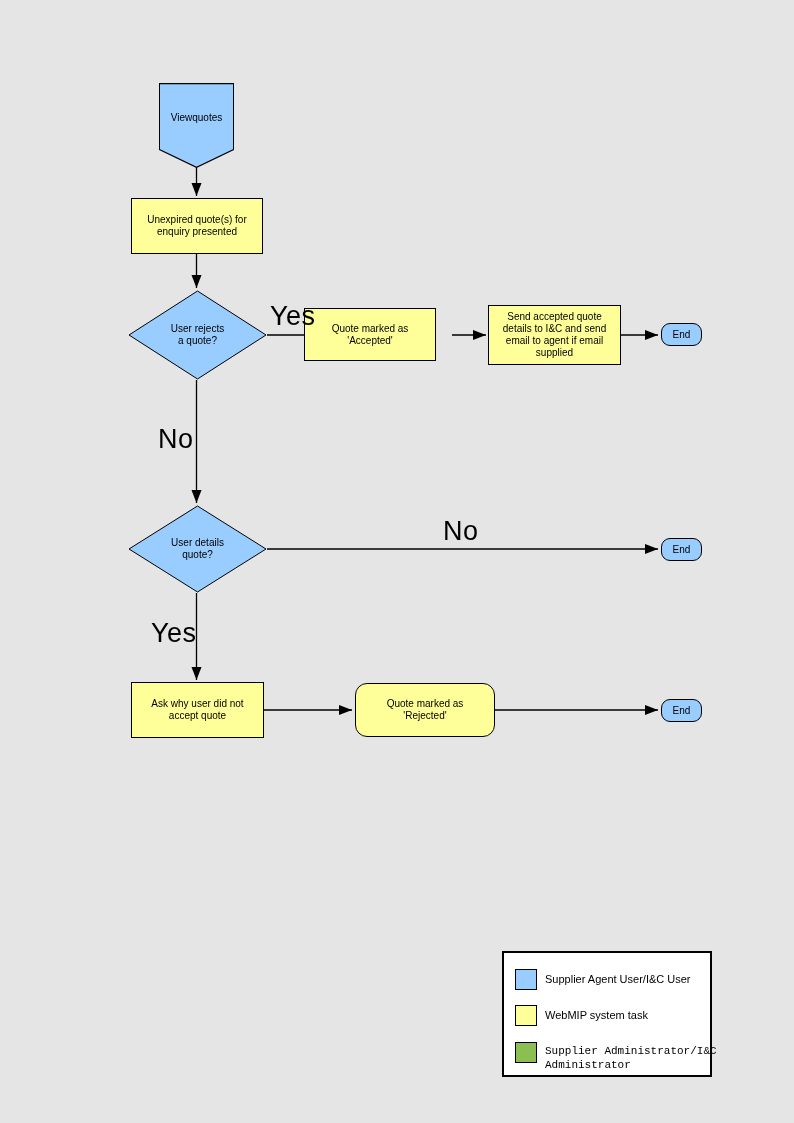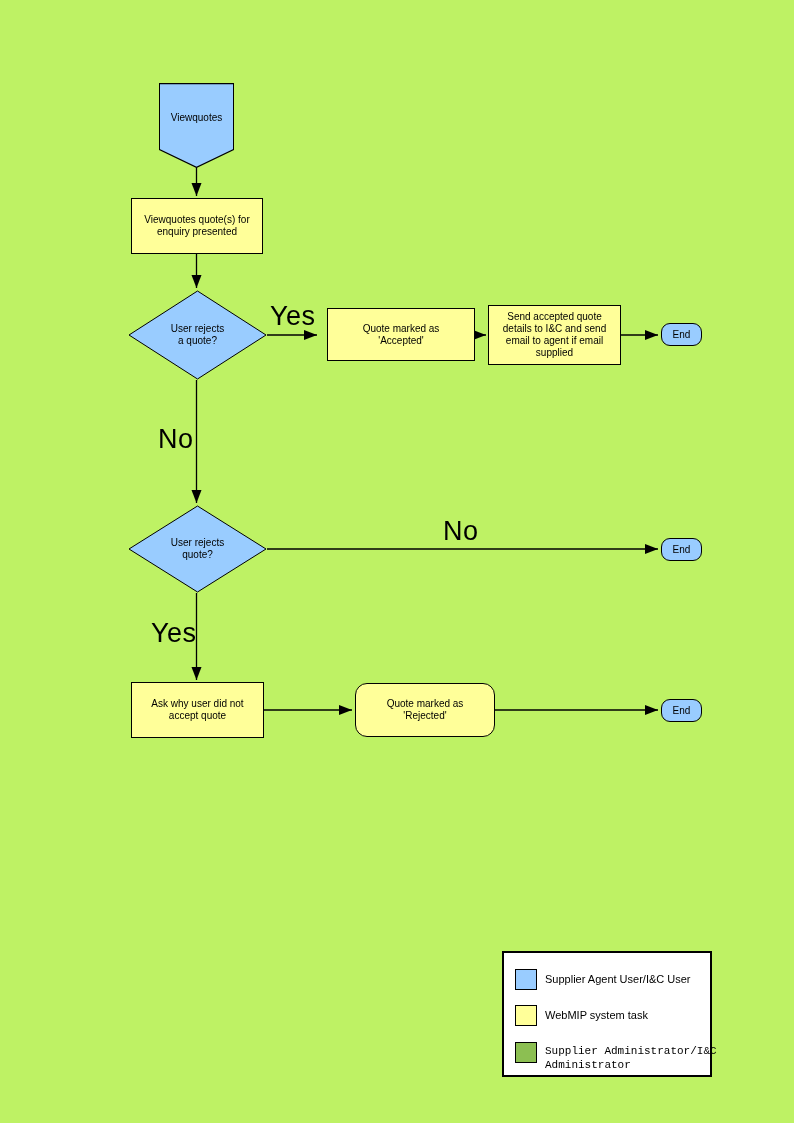--- a/index.html
+++ b/index.html
@@ -1,16 +1,16 @@
 <!DOCTYPE html>
 <html style="--actor_blue: #99CCFF; --task_yellow: #FFFF99; --admin_green: #8CBF52; --line_black: #000000;"><head>
 <meta charset="utf-8">
 <style>
   html,body{margin:0;padding:0;background:#fff;}
-  .canvas{position:relative;width:794px;height:1123px;background:#bef264;
+  .canvas{position:relative;width:794px;height:1123px;background:#e5e5e5;
           font-family:"Liberation Sans",sans-serif;color:#000;overflow:hidden;}
   .edges{position:absolute;left:0;top:0;pointer-events:none;}
   .edge{stroke:var(--line_black,#000);stroke-width:1.3;fill:none;}
   .node{position:absolute;display:flex;align-items:center;justify-content:center;
         text-align:center;font-size:10px;line-height:1.2;}
   .process{background:var(--task_yellow,#FFFF99);border:1px solid var(--line_black,#000);}
   .terminator{background:var(--actor_blue,#99CCFF);border:1px solid var(--line_black,#000);
               border-radius:9px;font-size:10px;}
   .shape-svg{position:absolute;left:0;top:0;width:100%;height:100%;}
   .fill-blue{fill:var(--actor_blue,#99CCFF);stroke:var(--line_black,#000);stroke-width:1;}
@@ -49,47 +49,47 @@
   </svg>
 
   <div class="node pentagon" style="left:159px;top:83px;width:75px;height:69px;">
     <svg class="shape-svg" viewBox="0 0 75 69" preserveAspectRatio="none">
       <polygon class="fill-blue" points="0.5,0.5 74.5,0.5 74.5,54 37.5,68.5 0.5,54"></polygon>
     </svg>
     <span class="node-text">Viewquotes</span>
   </div>
 
   <div class="node process" style="left:131px;top:198px;width:132px;height:56px;box-sizing:border-box;">
-    <span class="node-text" style="width:112px;">Viewquotes quote(s) for enquiry presented</span>
+    <span class="node-text" style="width:112px;">Unexpired quote(s) for enquiry presented</span>
   </div>
 
   <div class="node" style="left:128px;top:290px;width:139px;height:90px;">
     <svg class="shape-svg" viewBox="0 0 139 90" preserveAspectRatio="none">
       <polygon class="fill-blue" points="69.5,1 138,45 69.5,89 1,45"></polygon>
     </svg>
     <span class="node-text" style="width:60px;">User rejects a quote?</span>
   </div>
 
-  <div class="node process" style="left:327px;top:308px;width:148px;height:53px;box-sizing:border-box;">
+  <div class="node process" style="left:304px;top:308px;width:132px;height:53px;box-sizing:border-box;">
     <span class="node-text" style="width:96px;">Quote  marked as 'Accepted'</span>
   </div>
 
   <div class="node process" style="left:488px;top:305px;width:133px;height:60px;box-sizing:border-box;">
     <span class="node-text" style="width:114px;">Send accepted quote details to I&amp;C and send email to agent if email supplied</span>
   </div>
 
   <div class="node terminator" style="left:661px;top:323px;width:41px;height:23px;box-sizing:border-box;">
     <span class="node-text">End</span>
   </div>
 
   <div class="node" style="left:128px;top:505px;width:139px;height:88px;">
     <svg class="shape-svg" viewBox="0 0 139 88" preserveAspectRatio="none">
       <polygon class="fill-blue" points="69.5,1 138,44 69.5,87 1,44"></polygon>
     </svg>
-    <span class="node-text" style="width:60px;">User rejects quote?</span>
+    <span class="node-text" style="width:60px;">User details quote?</span>
   </div>
 
   <div class="node terminator" style="left:661px;top:538px;width:41px;height:23px;box-sizing:border-box;">
     <span class="node-text">End</span>
   </div>
 
   <div class="node process" style="left:131px;top:682px;width:133px;height:56px;box-sizing:border-box;">
     <span class="node-text" style="width:104px;">Ask why user did not accept quote</span>
   </div>
 

